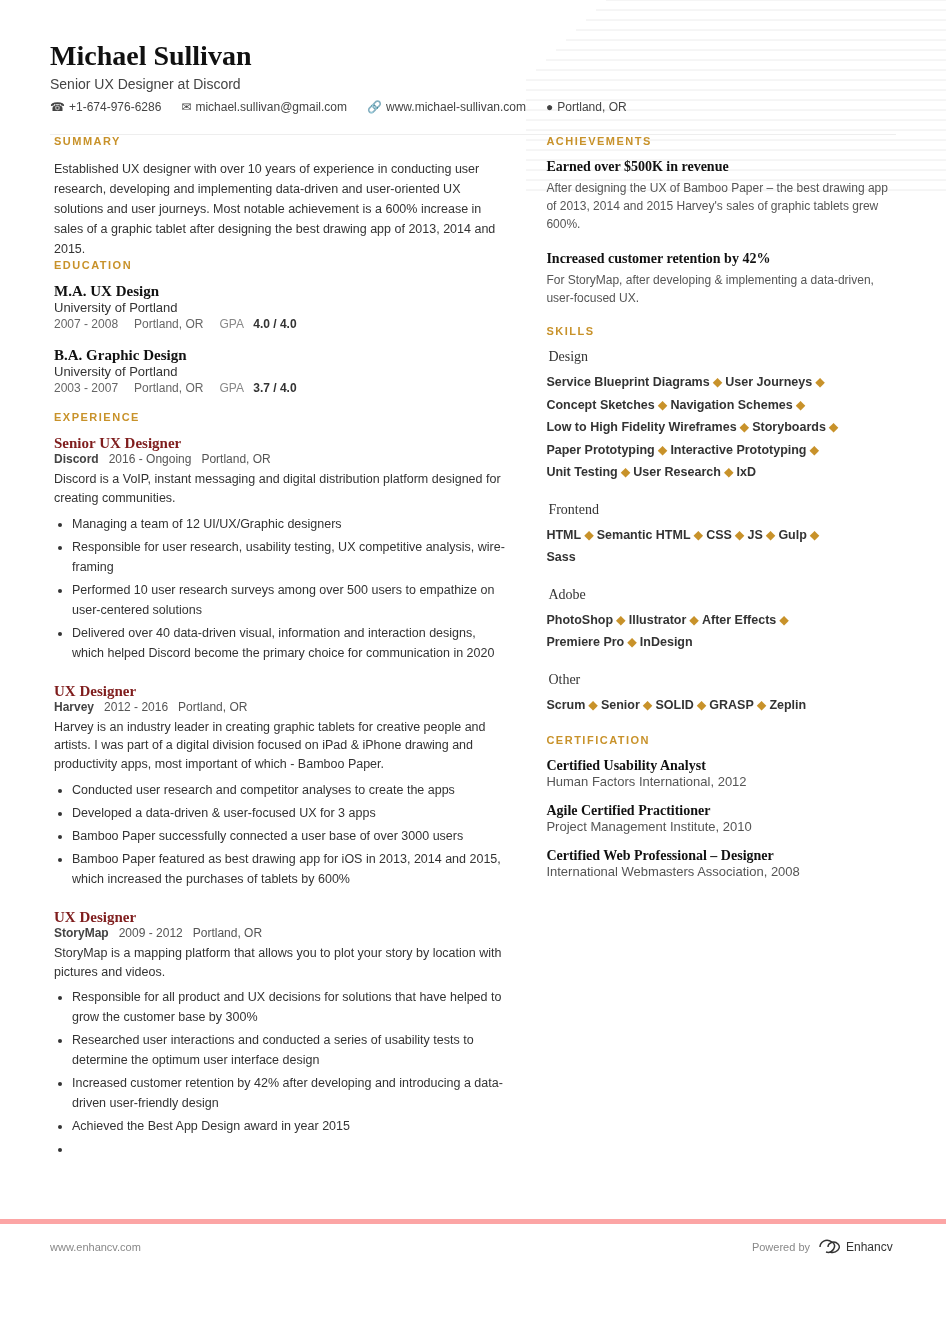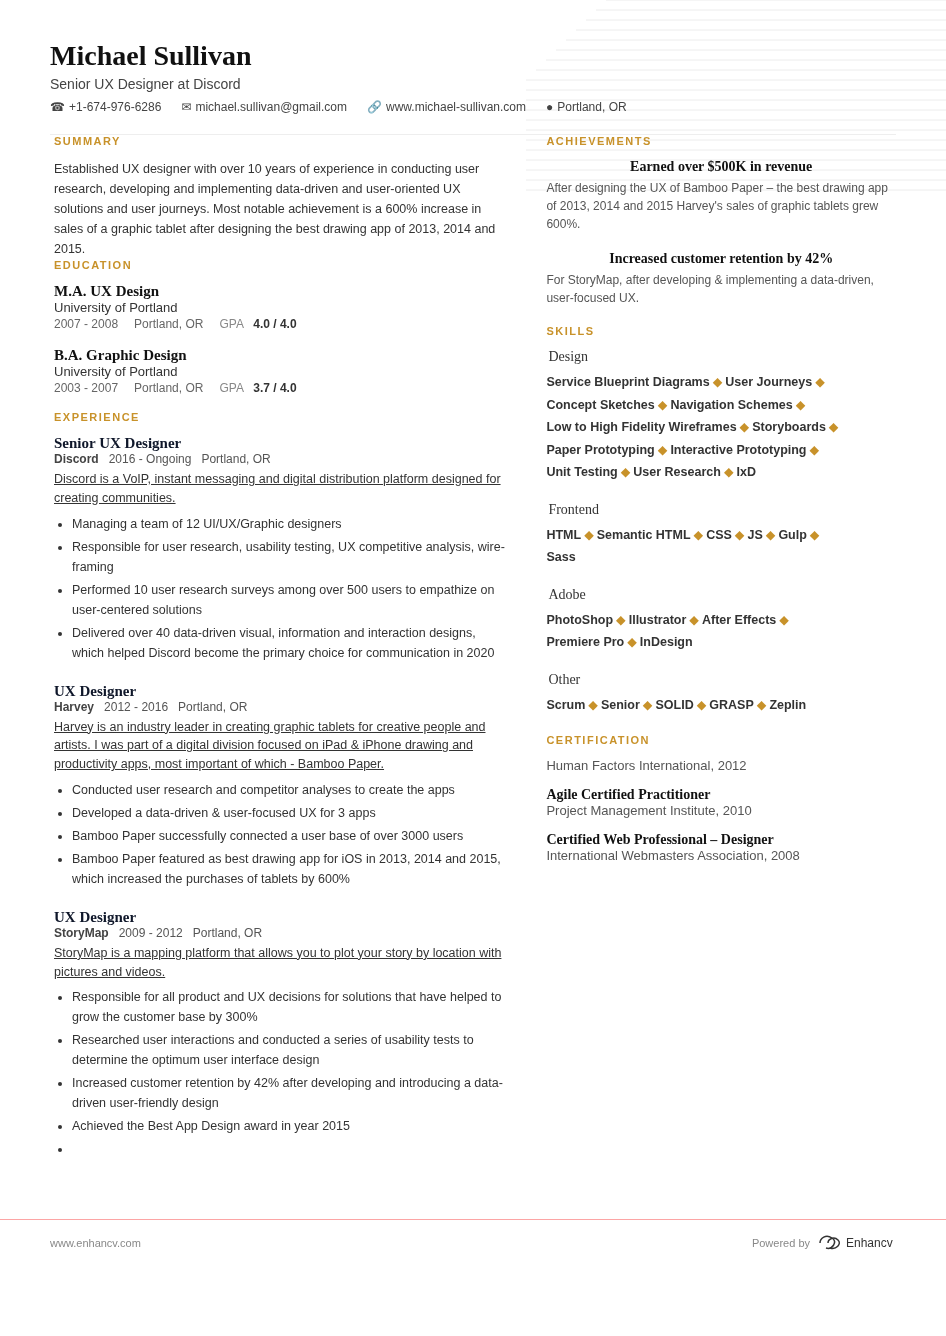--- a/index.html
+++ b/index.html
@@ -133,42 +133,41 @@
       font-weight: bold;
       color: #333;
     }
     
     .exp-entry {
       margin-bottom: 20px;
     }
     .exp-jobtitle {
       font-size: 15px;
       font-weight: bold;
-      color: #0f172a;
+      color: #7f1d1d;
       font-family: Georgia, serif;
     }
     .exp-meta {
       font-size: 12px;
       color: #555;
       font-family: Arial, sans-serif;
       display: flex;
       gap: 10px;
       margin-bottom: 4px;
     }
     .exp-company {
       font-weight: bold;
       color: #444;
     }
     .exp-desc {
       font-size: 12.5px;
       color: #333;
       line-height: 1.5;
       font-family: Arial, sans-serif;
       margin-bottom: 6px;
-      text-decoration: underline;
     }
     .exp-bullets {
       list-style: disc;
       padding-left: 18px;
       font-size: 12.5px;
       color: #333;
       line-height: 1.6;
       font-family: Arial, sans-serif;
     }
     .exp-bullets li {
@@ -177,21 +176,20 @@
     
     .achievement-entry {
       margin-bottom: 18px;
     }
     .achievement-title {
       font-size: 14px;
       font-weight: bold;
       color: #111;
       font-family: Georgia, serif;
       margin-bottom: 4px;
-      text-align: center;
     }
     .achievement-desc {
       font-size: 12px;
       color: #555;
       line-height: 1.5;
       font-family: Arial, sans-serif;
     }
     
     .skill-category {
       margin-bottom: 18px;
@@ -226,21 +224,21 @@
       color: #111;
       font-family: Georgia, serif;
     }
     .cert-org {
       font-size: 13px;
       color: #555;
       font-family: Arial, sans-serif;
     }
     
     .footer {
-      border-top: 1px solid #fca5a5;
+      border-top: 5px solid #fca5a5;
       padding: 12px 50px;
       display: flex;
       justify-content: space-between;
       align-items: center;
       font-size: 11px;
       color: #888;
       font-family: Arial, sans-serif;
     }
     .footer-brand {
       display: flex;
@@ -459,20 +457,21 @@
             <div class="skill-tags">
               <span class="skill-bold">Scrum</span><span class="skill-dot">◆</span><span class="skill-bold">Senior</span><span class="skill-dot">◆</span><span class="skill-bold">SOLID</span><span class="skill-dot">◆</span><span class="skill-bold">GRASP</span><span class="skill-dot">◆</span><span class="skill-bold">Zeplin</span>
             </div>
           </div>
         </div>
 
         <div>
           <div class="section-title">CERTIFICATION</div>
 
           <div class="cert-entry">
+            <div class="cert-name">Certified Usability Analyst</div>
             <div class="cert-org">Human Factors International, 2012</div>
           </div>
 
           <div class="cert-entry">
             <div class="cert-name">Agile Certified Practitioner</div>
             <div class="cert-org">Project Management Institute, 2010</div>
           </div>
 
           <div class="cert-entry">
             <div class="cert-name">Certified Web Professional – Designer</div>

